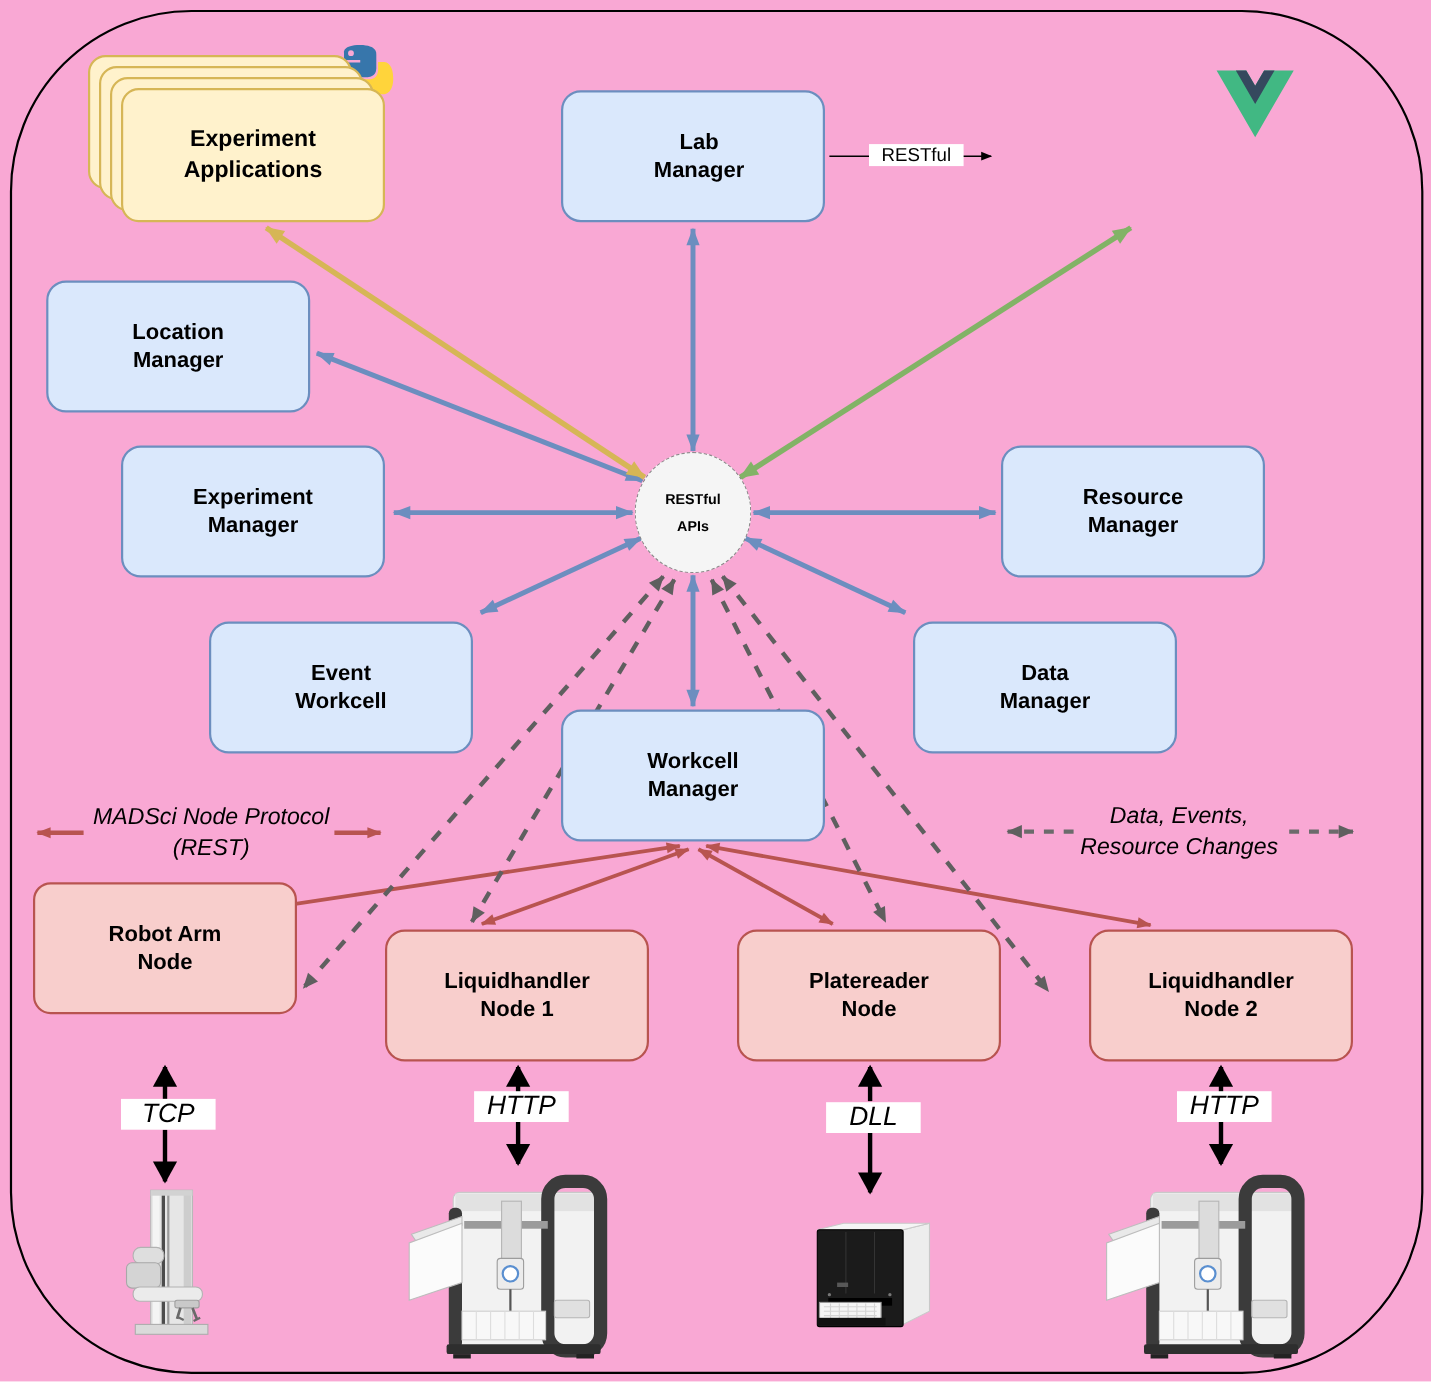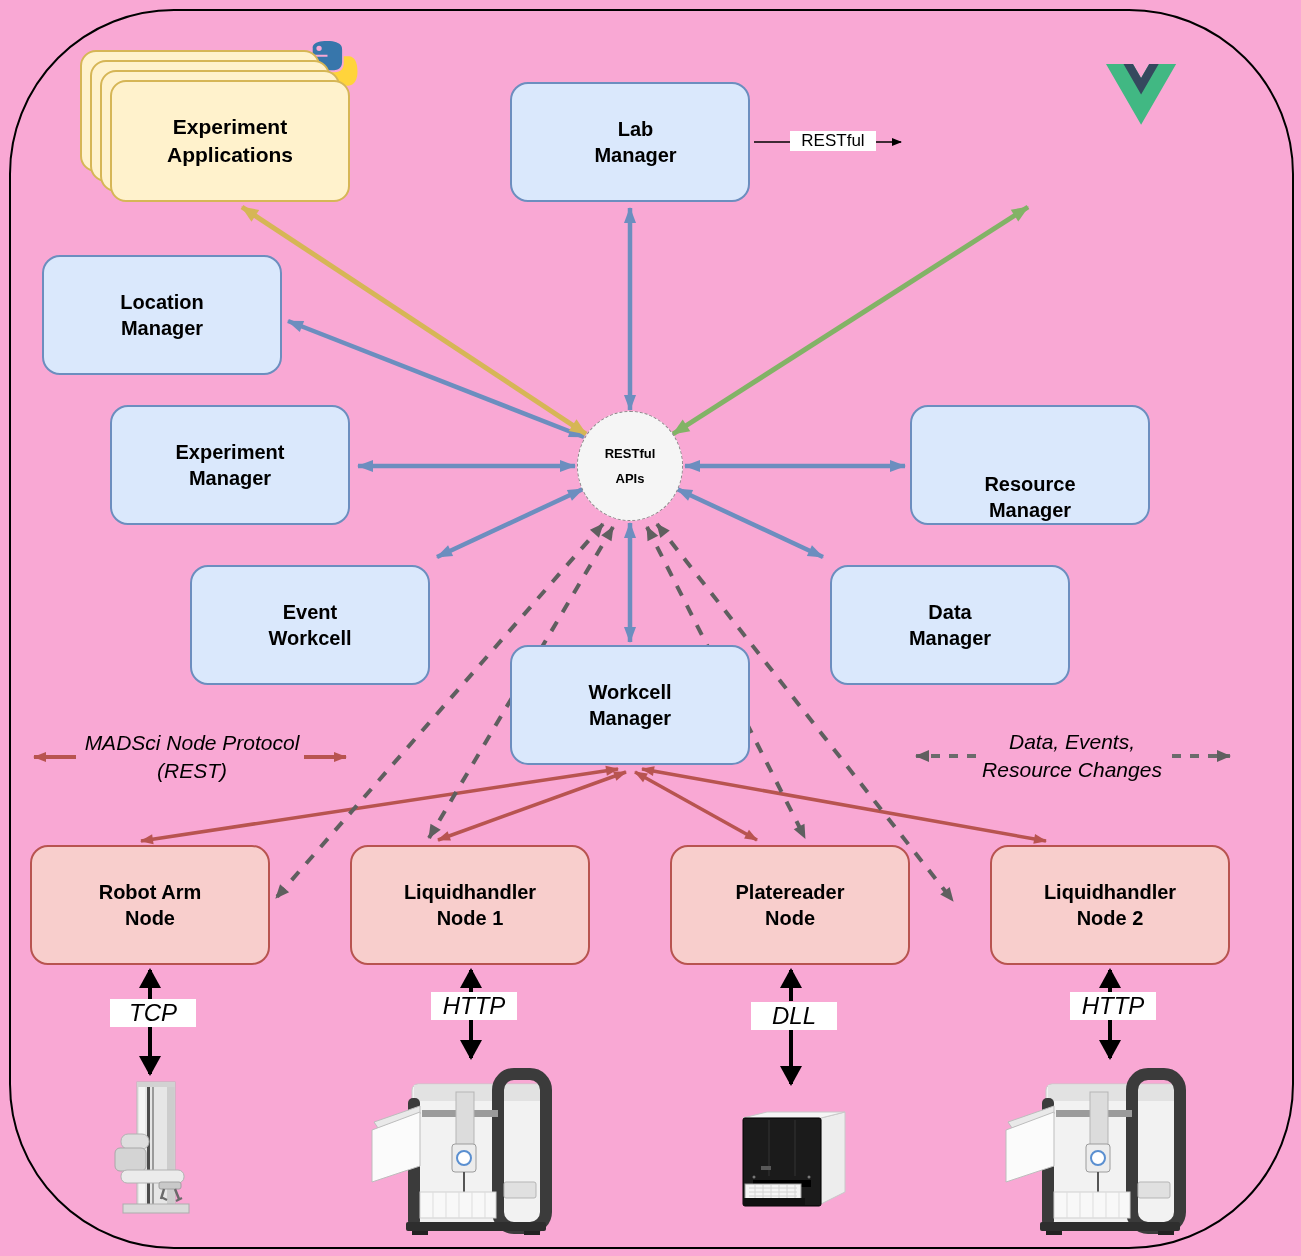--- a/index.html
+++ b/index.html
@@ -196,21 +196,21 @@
 Manager</span>
     </div>
   <div class="box blue" style="left:42px;top:255px;">
     <span>Location
 Manager</span>
     </div>
   <div class="box blue" style="left:110px;top:405px;">
     <span>Experiment
 Manager</span>
     </div>
-  <div class="box blue" style="left:910px;top:405px;align-items:flex-end;">
+  <div class="box blue" style="left:910px;top:405px;">
     <span>Resource
 Manager</span>
     </div>
   <div class="box blue" style="left:190px;top:565px;">
     <span>Event
 Workcell</span>
     </div>
   <div class="box blue" style="left:830px;top:565px;">
     <span>Data
 Manager</span>
@@ -218,21 +218,21 @@
   <div class="box blue" style="left:510px;top:645px;">
     <span>Workcell
 Manager</span>
     </div>
 
   <div class="api-circle">
     <span>RESTful
 APIs</span>
     </div>
 
-  <div class="box pink" style="left:30px;top:845px;">
+  <div class="box pink" style="left:30px;top:802px;border-radius:16px;">
     <span>Robot Arm
 Node</span>
     </div>
   <div class="box pink" style="left:350px;top:845px;">
     <span>Liquidhandler
 Node 1</span>
     </div>
   <div class="box pink" style="left:670px;top:845px;">
     <span>Platereader
 Node</span>

